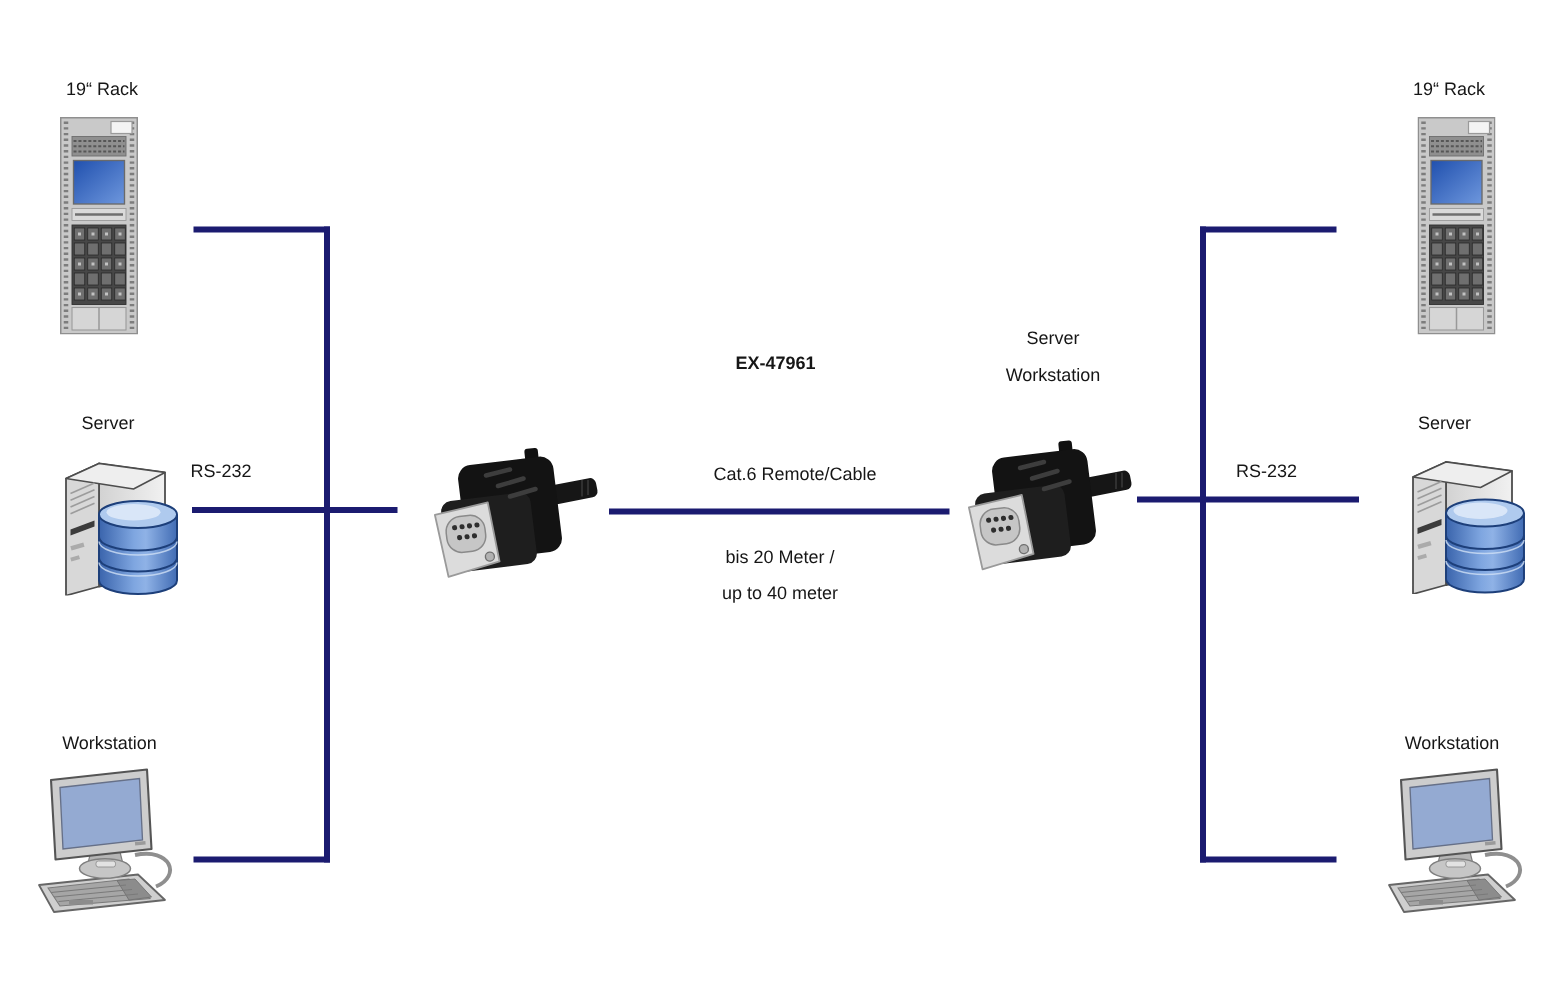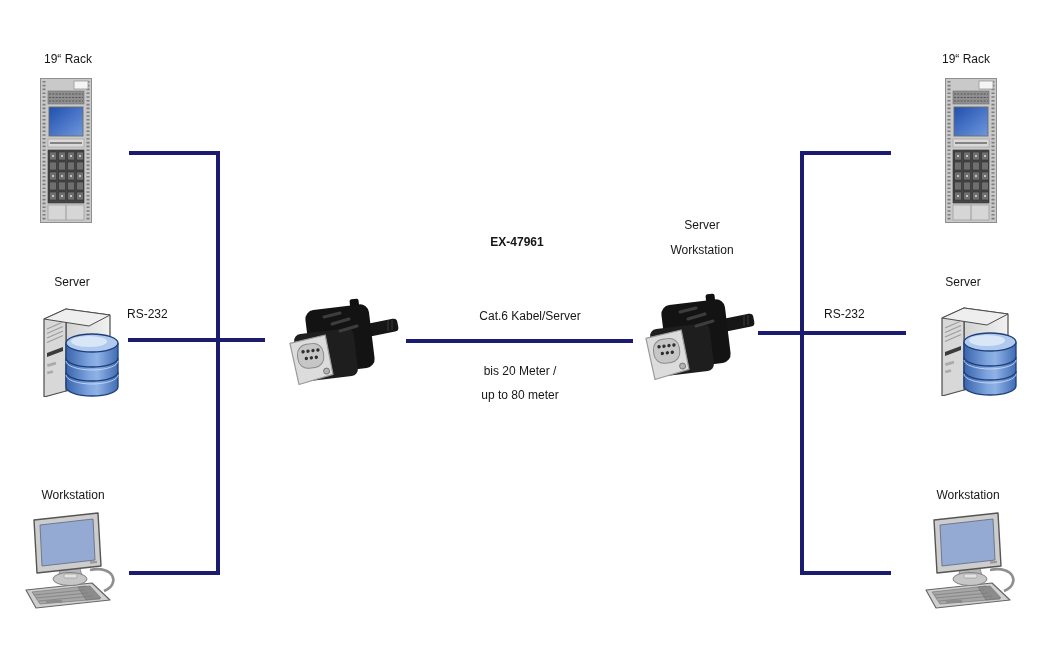--- a/index.html
+++ b/index.html
@@ -181,24 +181,24 @@
           <circle cx="26.5" cy="65" r="1.7"></circle>
             <circle cx="31.5" cy="65" r="1.7"></circle>
             <circle cx="36.5" cy="65" r="1.7"></circle>
         </g>
         <circle cx="45" cy="80" r="3" fill="#b2b2b2" stroke="#6f6f6f" stroke-width="0.9"></circle>
       </g>
     </svg>
   </div>
 
   <div class="lbl center bold" style="left:437px;top:230px;width:160px">EX-47961</div>
-  <div class="lbl center" style="left:420px;top:304px;width:220px">Cat.6 Kabel/Server</div>
+  <div class="lbl center" style="left:420px;top:304px;width:220px">Cat.6 Remote/Cable</div>
   <div class="lbl center" style="left:420px;top:359px;width:200px;line-height:24px">
     <span>bis 20 Meter /</span><br>
-    <span>up to 80 meter</span>
+    <span>up to 40 meter</span>
   </div>
 
   <div class="lbl center" style="left:632px;top:213px;width:140px">
     <span>Server</span><br>
     <span>Workstation</span>
   </div>
   <div class="icon" style="left:636px;top:288px;width:120px;height:105px">
     <svg viewBox="0 0 120 105">
       <rect x="70" y="6" width="9" height="13" rx="2" fill="#101010" transform="rotate(-6 74 12)"></rect>
       <rect x="86" y="28" width="32" height="13" rx="4" fill="#161616" transform="rotate(-11 102 34)"></rect>

